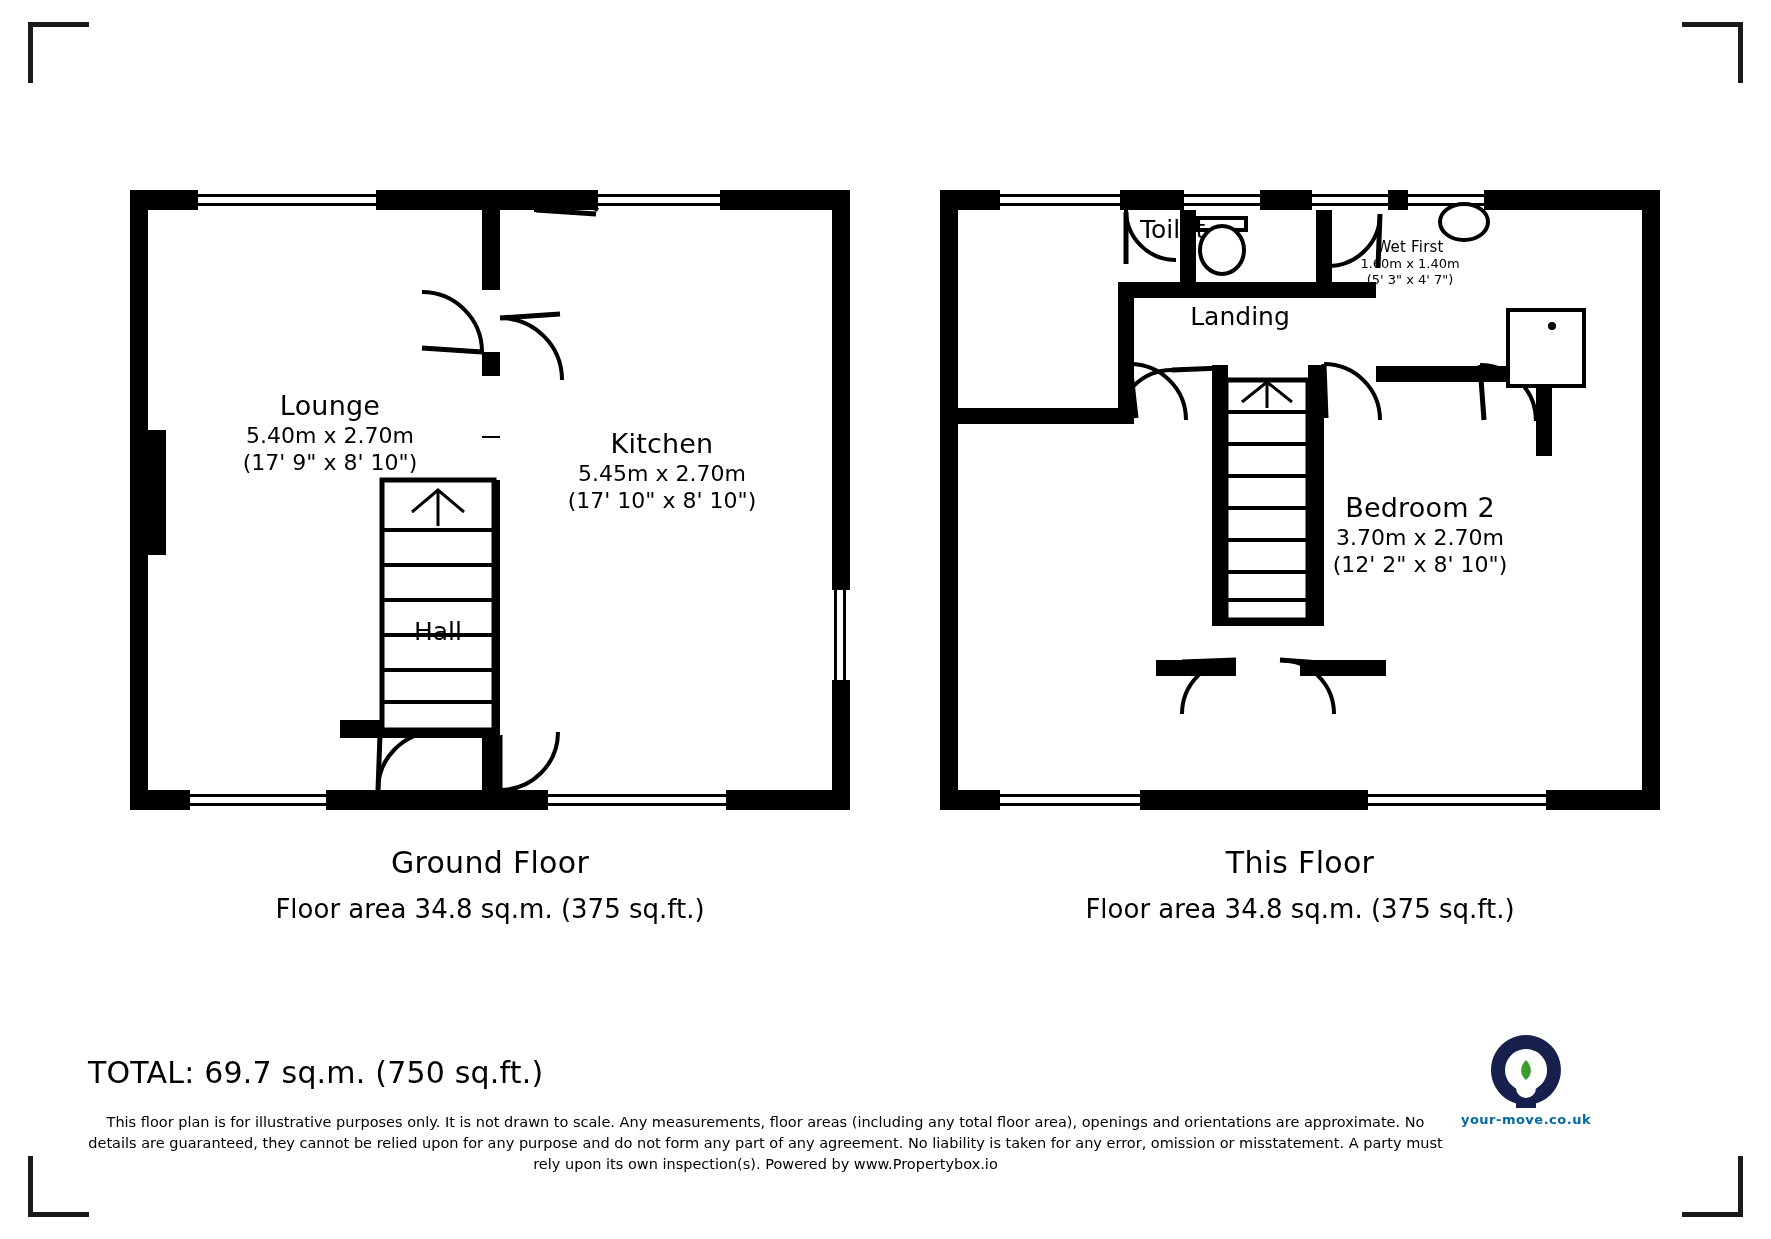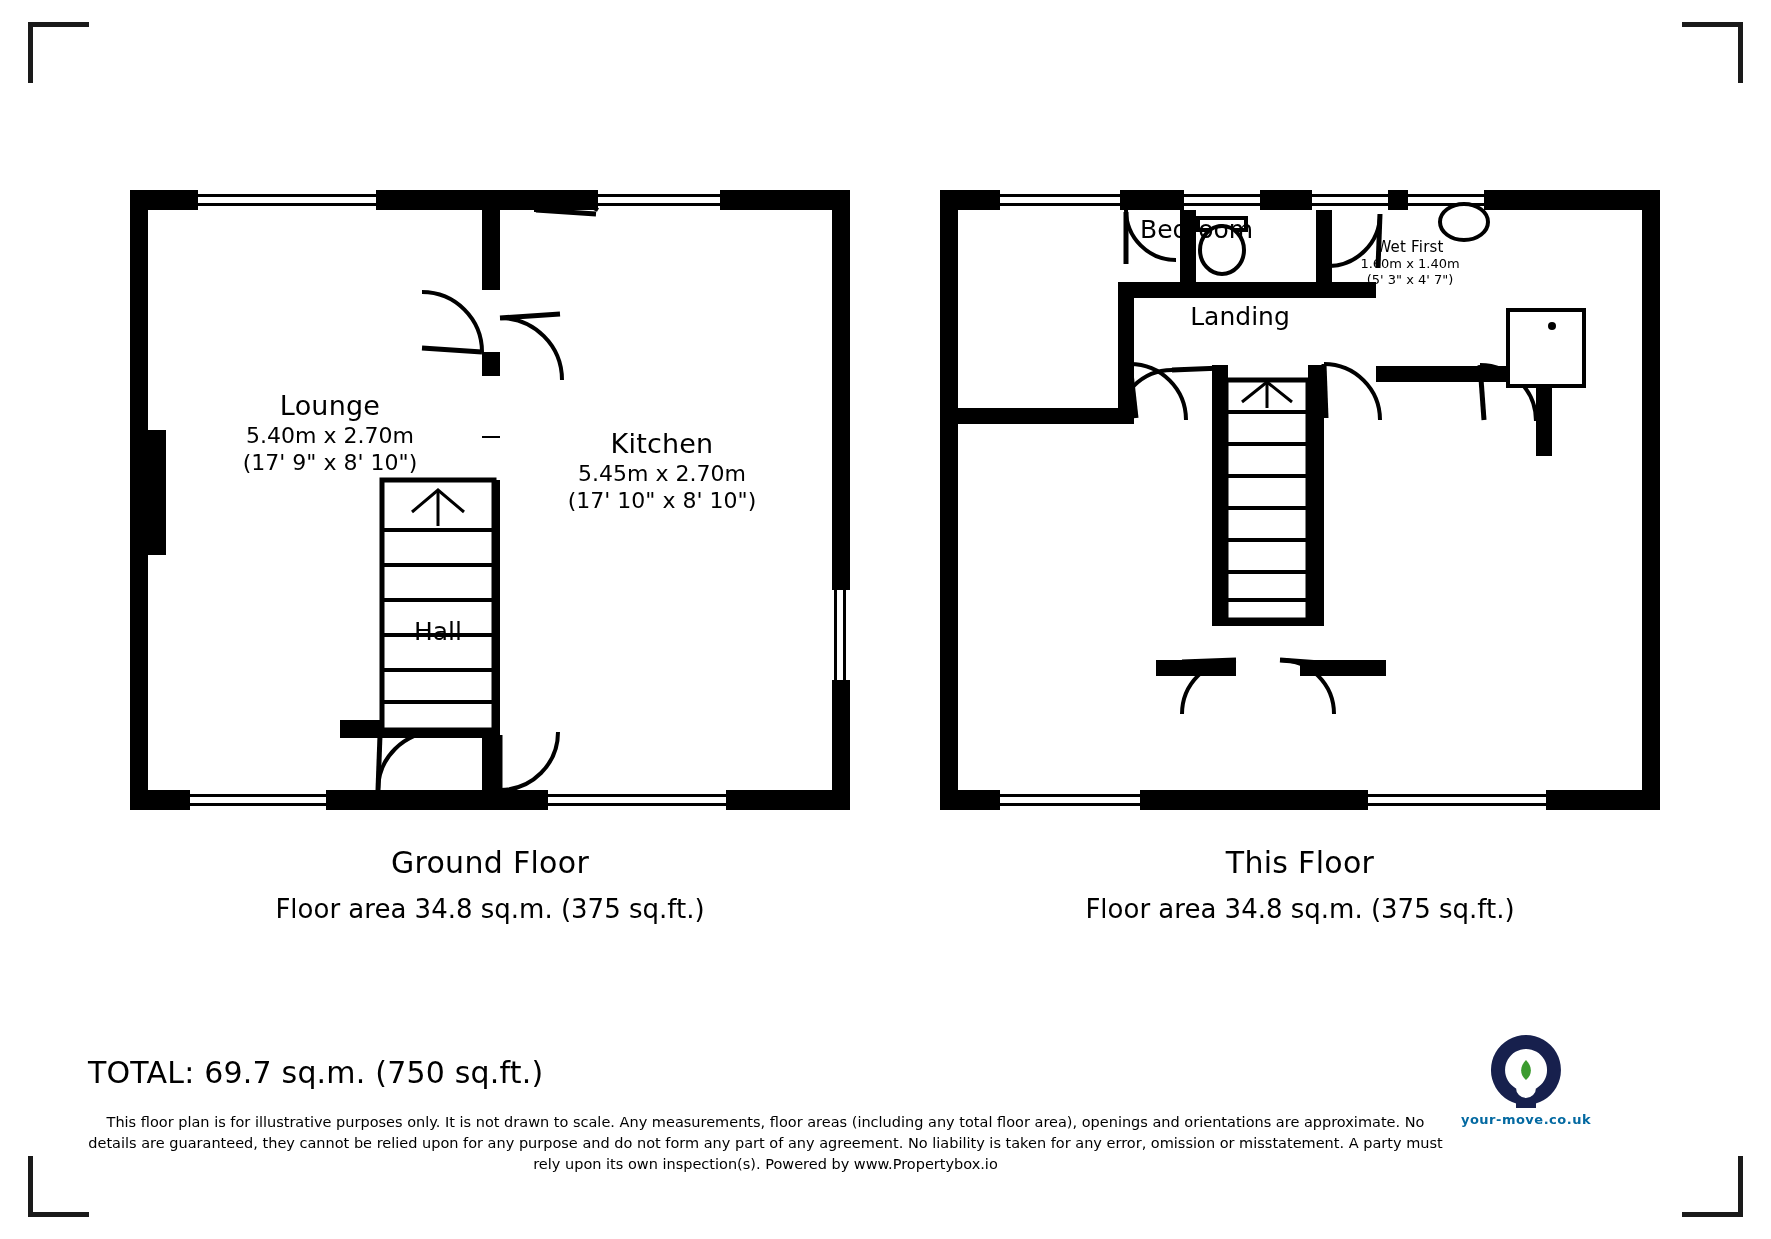--- a/index.html
+++ b/index.html
@@ -322,34 +322,39 @@
         <g stroke="#000000" stroke-width="3" fill="none">
           <path d="M327,218 L327,192"></path>
           <path d="M302,212 L327,192 L352,212"></path>
         </g>
       </g>
     </g>
   </svg>
 
 
   <div class="lbl plain" style="left: 200px; top: 25px; width: 160px; text-align: left;">
-    <span>Bedroom</span>
+    <span>Toilet</span>
   </div>
 
   <div class="lbl plain" style="left: 160px; top: 112px; width: 280px;">
     <span>Landing</span>
   </div>
 
   <div class="lbl tiny" style="left: 370px; top: 48px; width: 200px;">
     <div class="room">Wet First</div>
     <div class="dims">1.60m x 1.40m</div>
     <div class="dims">(5' 3" x 4' 7")</div>
   </div>
 
 
+  <div class="lbl" style="left: 330px; top: 302px; width: 300px;">
+    <div class="room">Bedroom 2</div>
+    <div class="dims">3.70m x 2.70m</div>
+    <div class="dims">(12' 2" x 8' 10")</div>
+  </div>
 </div>
 
 <div class="floor-caption" id="ground-caption">
   <div class="title">Ground Floor</div>
   <div class="area">Floor area 34.8 sq.m. (375 sq.ft.)</div>
 </div>
 
 <div class="floor-caption" id="first-caption">
   <div class="title">This Floor</div>
   <div class="area">Floor area 34.8 sq.m. (375 sq.ft.)</div>

